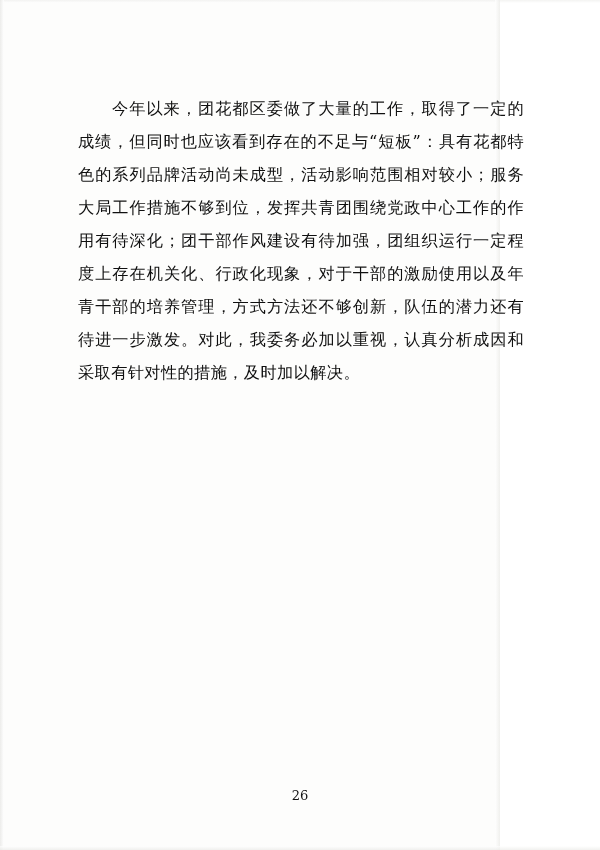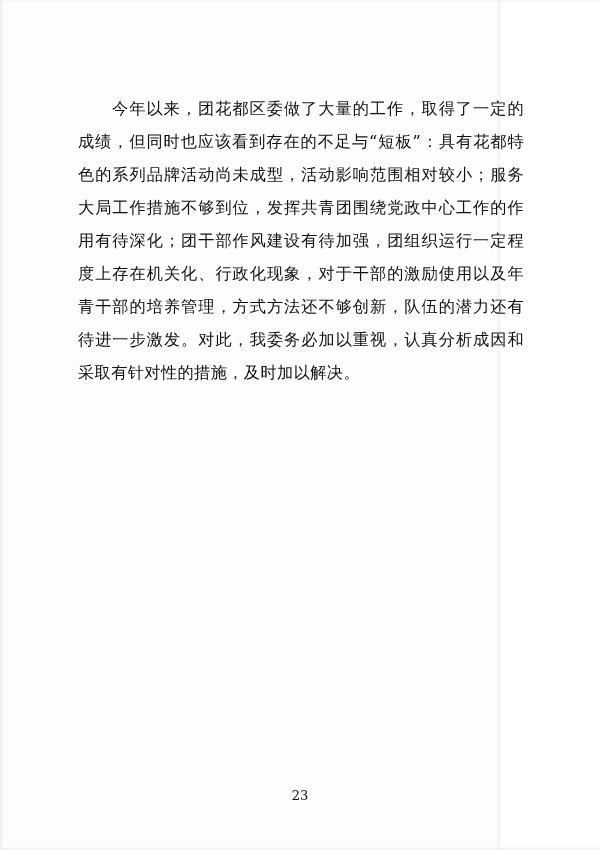--- a/index.html
+++ b/index.html
@@ -89,14 +89,14 @@
 <div class="page">
   <div class="page-edge-top"></div>
   <div class="page-edge-left"></div>
   <div class="page-edge-right"></div>
   <div class="page-edge-bottom"></div>
 
   <div class="page-body">
     <p class="paragraph">今年以来，团花都区委做了大量的工作，取得了一定的成绩，但同时也应该看到存在的不足与“短板”：具有花都特色的系列品牌活动尚未成型，活动影响范围相对较小；服务大局工作措施不够到位，发挥共青团围绕党政中心工作的作用有待深化；团干部作风建设有待加强，团组织运行一定程度上存在机关化、行政化现象，对于干部的激励使用以及年青干部的培养管理，方式方法还不够创新，队伍的潜力还有待进一步激发。对此，我委务必加以重视，认真分析成因和采取有针对性的措施，及时加以解决。</p>
   </div>
 
-  <div class="page-number">23</div>
+  <div class="page-number">26</div>
 </div>
 
 </body></html>

